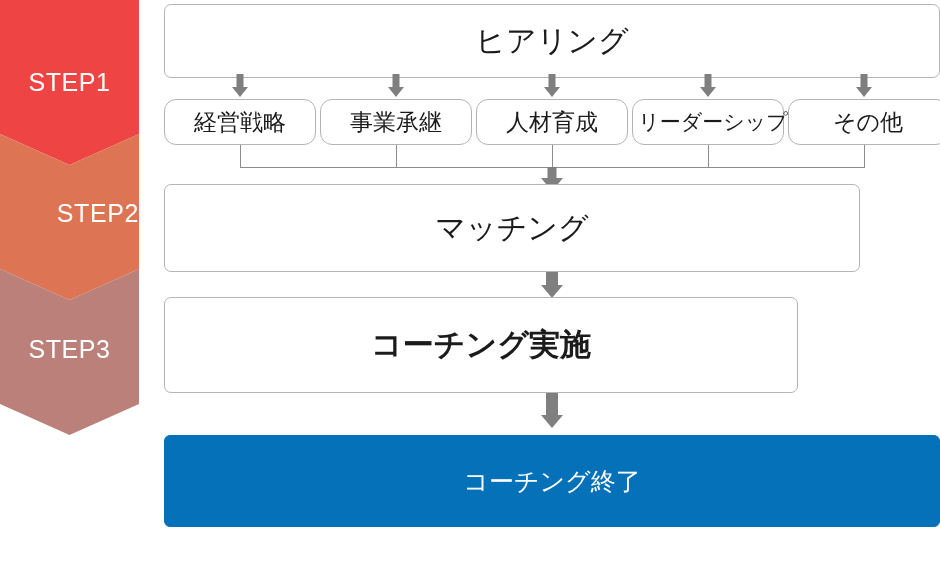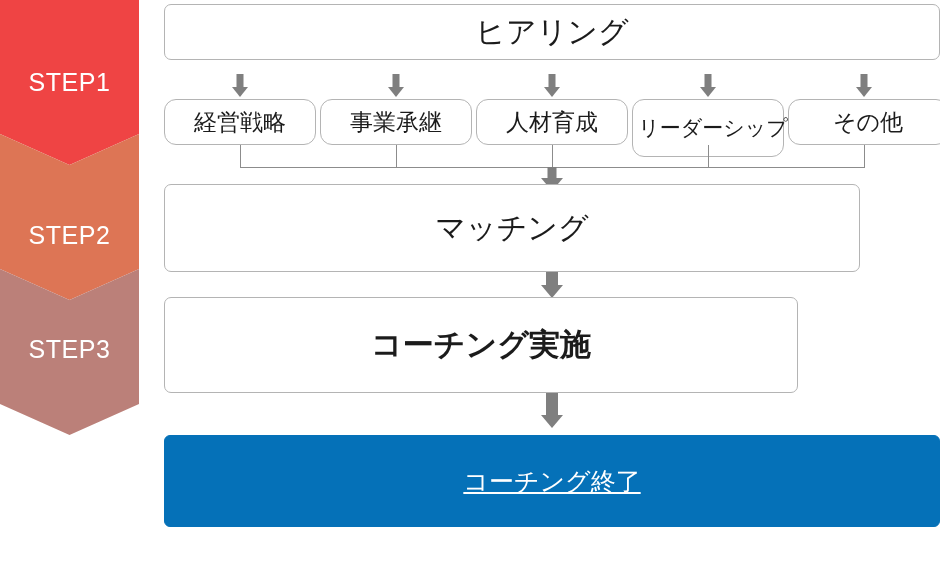--- a/index.html
+++ b/index.html
@@ -99,21 +99,20 @@
 
   .node.filled {
     background: #0571b8;
     border-color: #0571b8;
     border-radius: 6px;
   }
   .node.filled .title {
     color: #ffffff;
     font-size: 25px;
     font-weight: 400;
-    text-decoration: underline;
   }
 
   
   .arrow {
     position: absolute;
     width: 0;
     height: 0;
   }
   .arrow .shaft {
     position: absolute;
@@ -152,34 +151,34 @@
 
   <div class="step-rail">
 
     <div class="step-band" style="top:0; height:165px; background:#ef4444;
                 clip-path: polygon(0 0, 139px 0, 139px 134px, 69.5px 165px, 0 134px);">
       <span class="step-label" style="top:70px;">STEP1</span>
     </div>
 
     <div class="step-band" style="top:134px; height:166px; background:#dd7555;
                 clip-path: polygon(0 0, 69.5px 31px, 139px 0, 139px 135px, 69.5px 166px, 0 135px);">
-      <span class="step-label" style="top:89px;">STEP2</span>
+      <span class="step-label" style="top:67px;text-align:right;">STEP2</span>
     </div>
 
     <div class="step-band" style="top:269px; height:166px; background:#bb8079;
                 clip-path: polygon(0 0, 69.5px 31px, 139px 0, 139px 135px, 69.5px 166px, 0 135px);">
       <span class="step-label" style="top:68px;">STEP3</span>
     </div>
 
 
   </div>
 
   <div class="flow">
 
-    <div class="node" style="left:0; top:4px; width:776px; height:56px;">
+    <div class="node" style="left:0; top:4px; width:776px; height:74px;">
       <span class="title">ヒアリング</span>
     </div>
 
     <div class="arrow" style="left:76px; top:74px;">
       <div class="shaft" style="width:7px; height:14px;"></div>
       <div class="head" style="top:13px;"></div>
     </div>
     <div class="arrow" style="left:232px; top:74px;">
       <div class="shaft" style="width:7px; height:14px;"></div>
       <div class="head" style="top:13px;"></div>
@@ -199,21 +198,21 @@
 
     <div class="node small" style="left:0; top:99px; width:152px; height:46px;">
       <span class="title">経営戦略</span>
     </div>
     <div class="node small" style="left:312px; top:99px; width:152px; height:46px;">
       <span class="title">人材育成</span>
     </div>
     <div class="node small" style="left:156px; top:99px; width:152px; height:46px;">
       <span class="title">事業承継</span>
     </div>
-    <div class="node small" style="left:468px; top:99px; width:152px; height:58px;padding-left:10px;">
+    <div class="node small" style="left:468px; top:99px; width:152px; height:46px;padding-left:10px;">
       <span class="title" style="font-size:21px;">リーダーシップ</span>
     </div>
     <div class="node small" style="left:624px; top:99px; width:160px; height:46px;">
       <span class="title">その他</span>
     </div>
 
     <div class="rule v" style="left:76px; top:145px; height:22px;"></div>
     <div class="rule v" style="left:232px; top:145px; height:22px;"></div>
     <div class="rule v" style="left:388px; top:145px; height:22px;"></div>
     <div class="rule v" style="left:544px; top:145px; height:22px;"></div>

